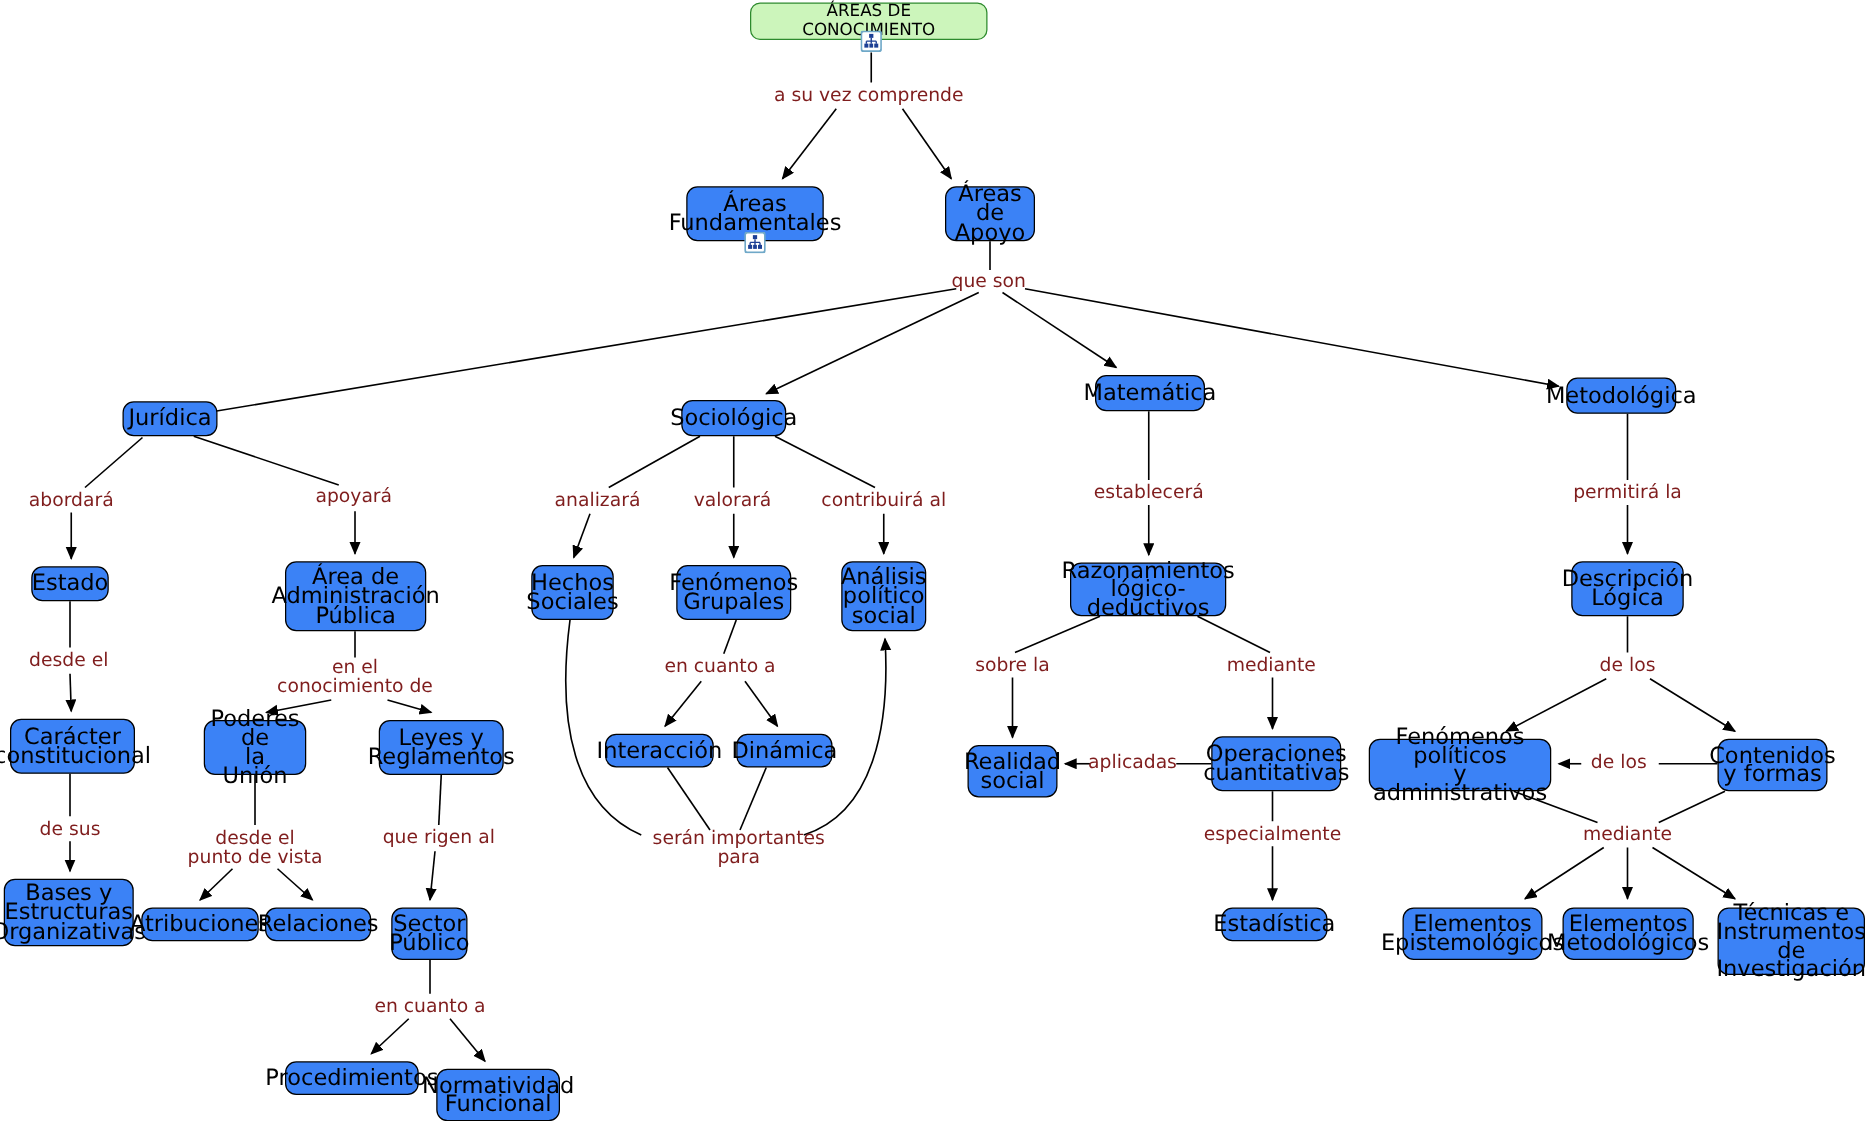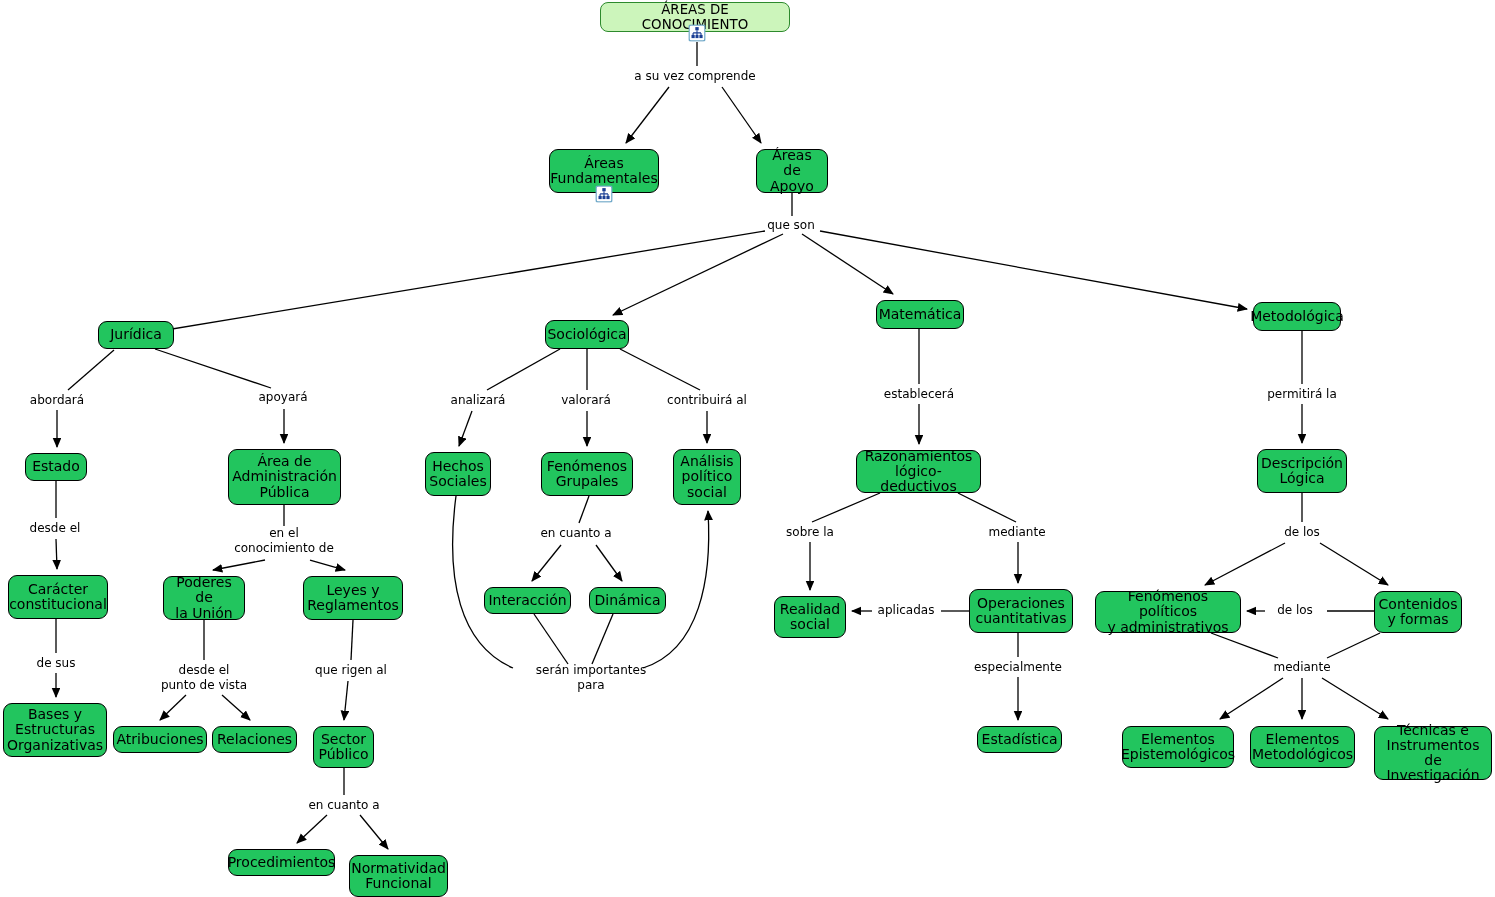--- a/index.html
+++ b/index.html
@@ -9,41 +9,41 @@
     background:#ffffff;
     font-family:"DejaVu Sans", sans-serif;
     overflow:hidden;
   }
   #edges{position:absolute;left:0;top:0;width:1495px;height:897px;}
   .node{
     position:absolute;
     box-sizing:border-box;
     border:1.4px solid #000000;
     border-radius:9px;
-    background:#22c55e;
+    background:#3b82f6;
     color:#000000;
-    font-size:14px;
+    font-size:18px;
     line-height:15.2px;
     text-align:center;
     display:flex;
     align-items:center;
     justify-content:center;
     white-space:pre-line;
     padding:2px 5px;
   }
   .node.root{
     background:#ccf5bb;
     border-color:#2d8a2d;
     border-radius:8px;
     font-size:13.4px;
   }
   .linklabel{
     position:absolute;
-    color:#000000;
-    font-size:12px;
+    color:#7f1d1d;
+    font-size:15px;
     line-height:14.6px;
     text-align:center;
     white-space:pre-line;
     transform:translate(-50%,-50%);
     background:transparent;
   }
   .submap-icon{
     position:absolute;
     width:17px;height:17px;
     transform:translate(-50%,-50%);

